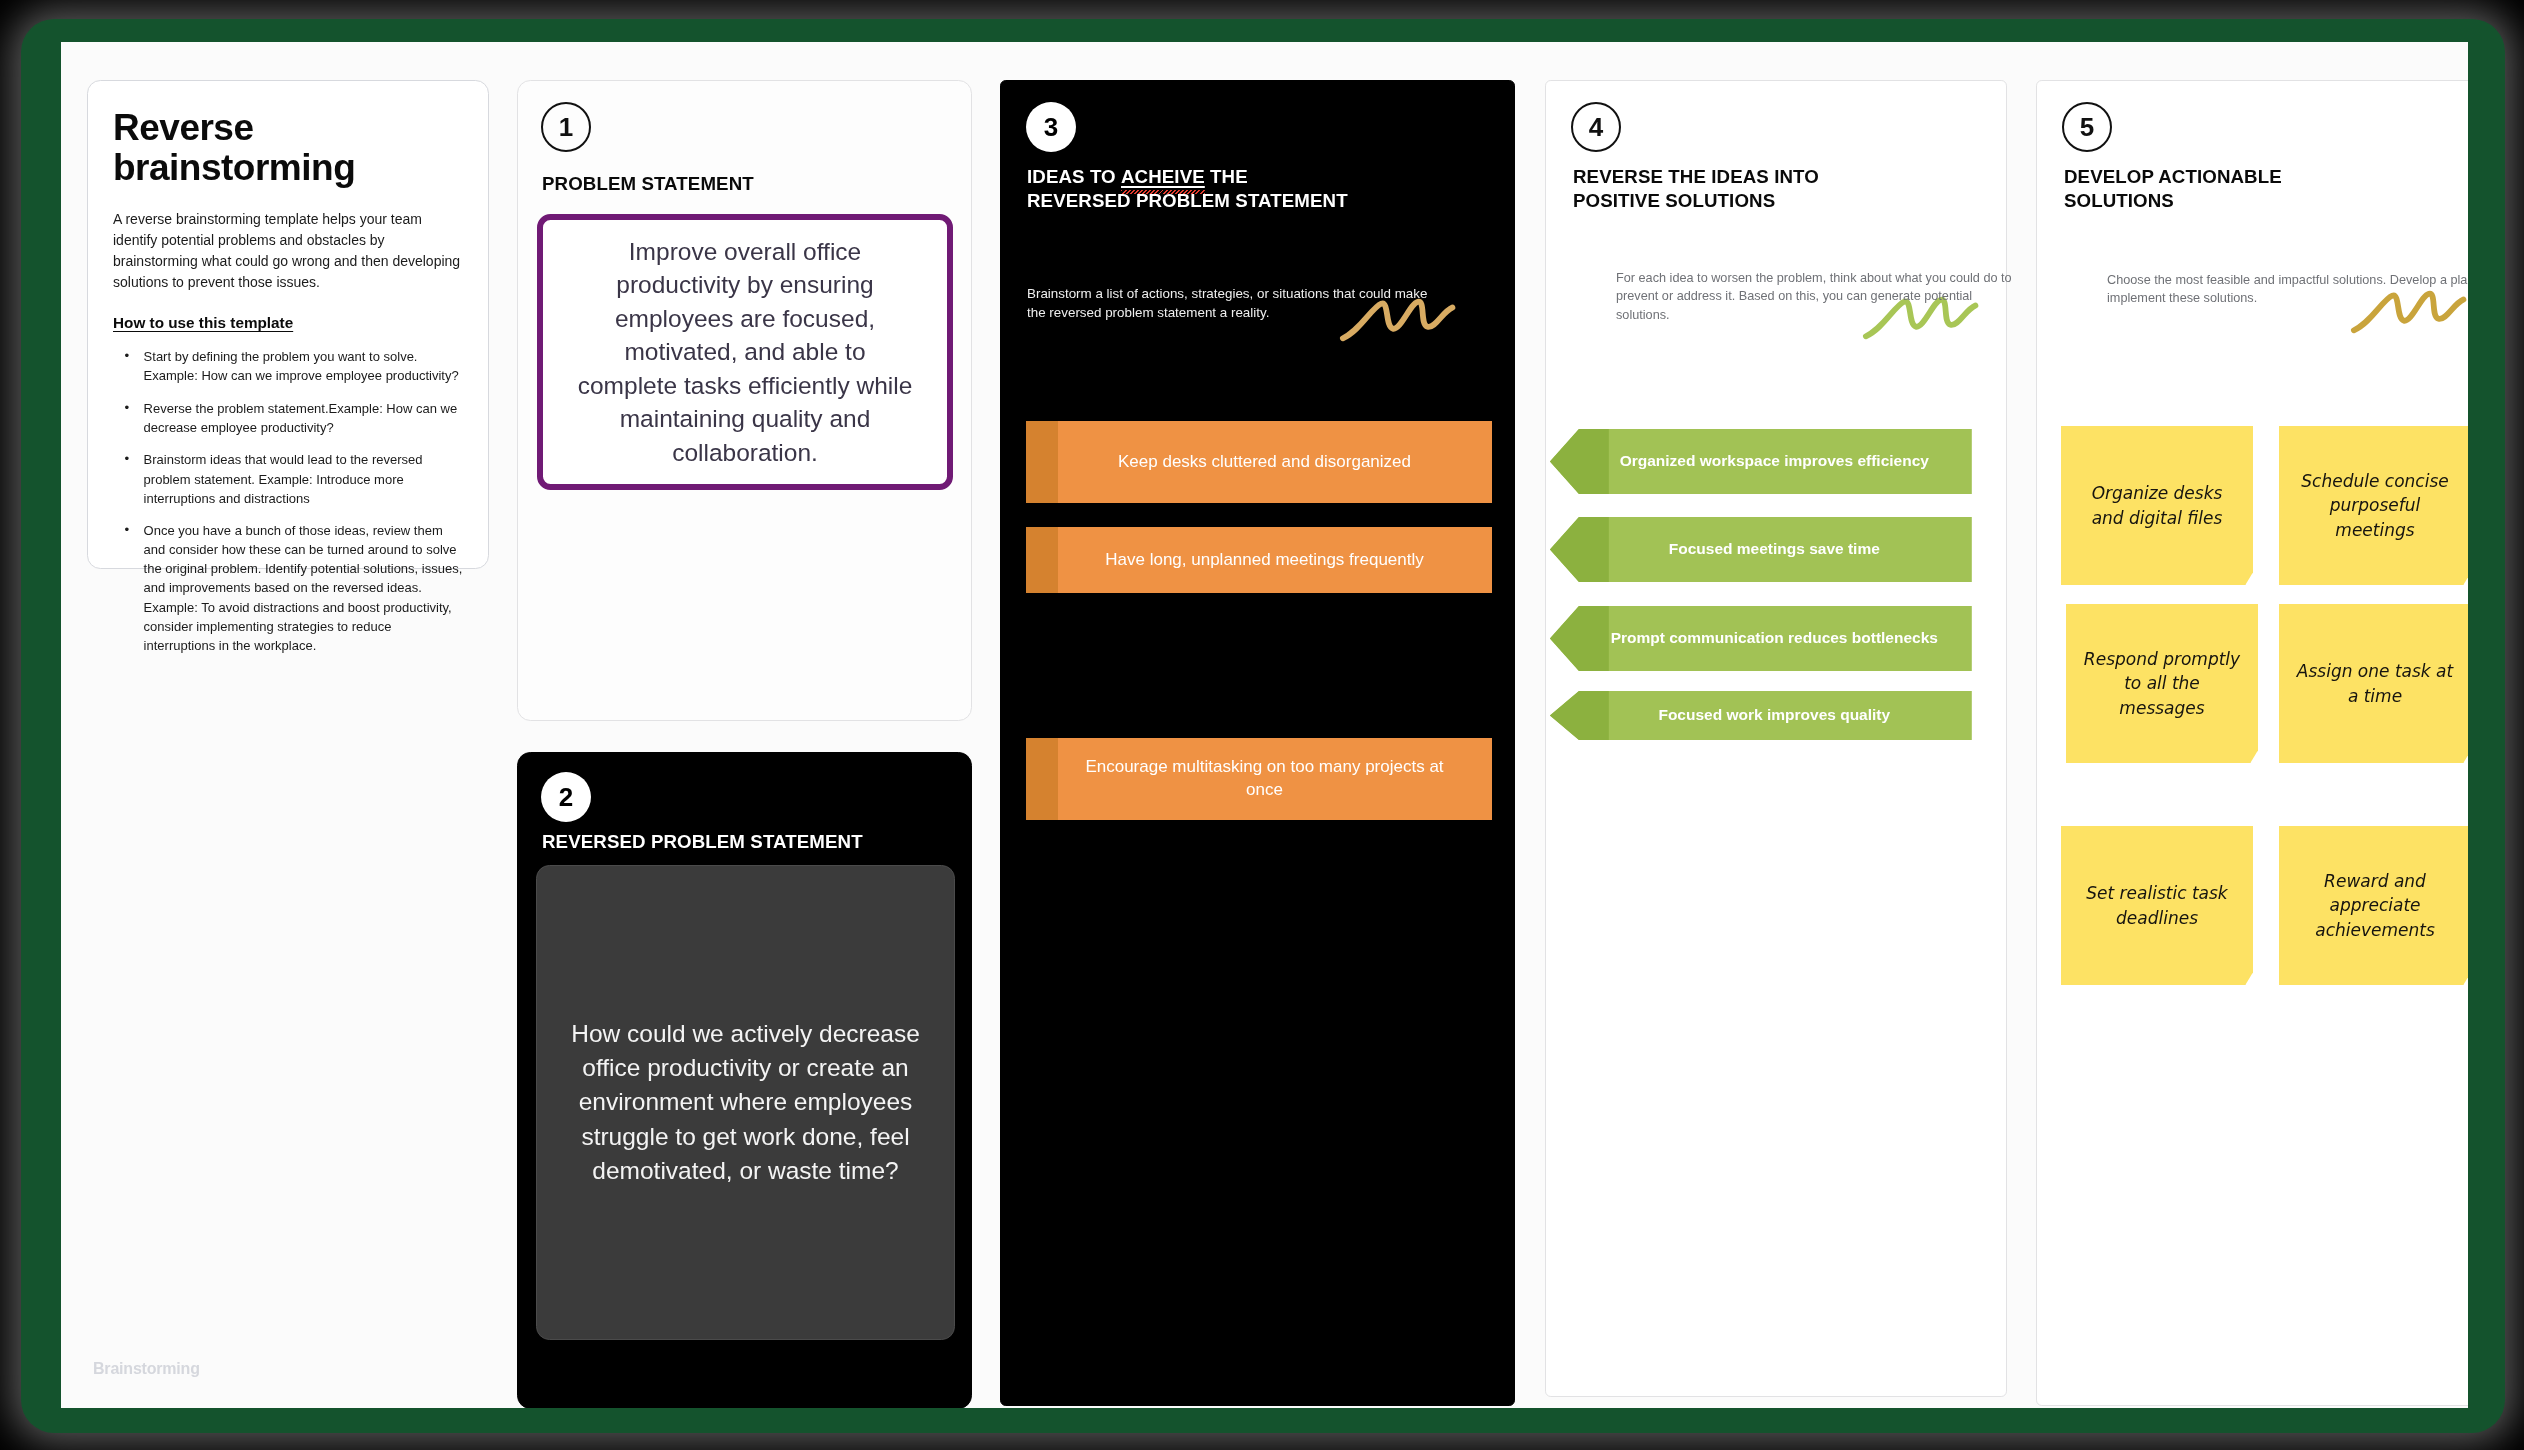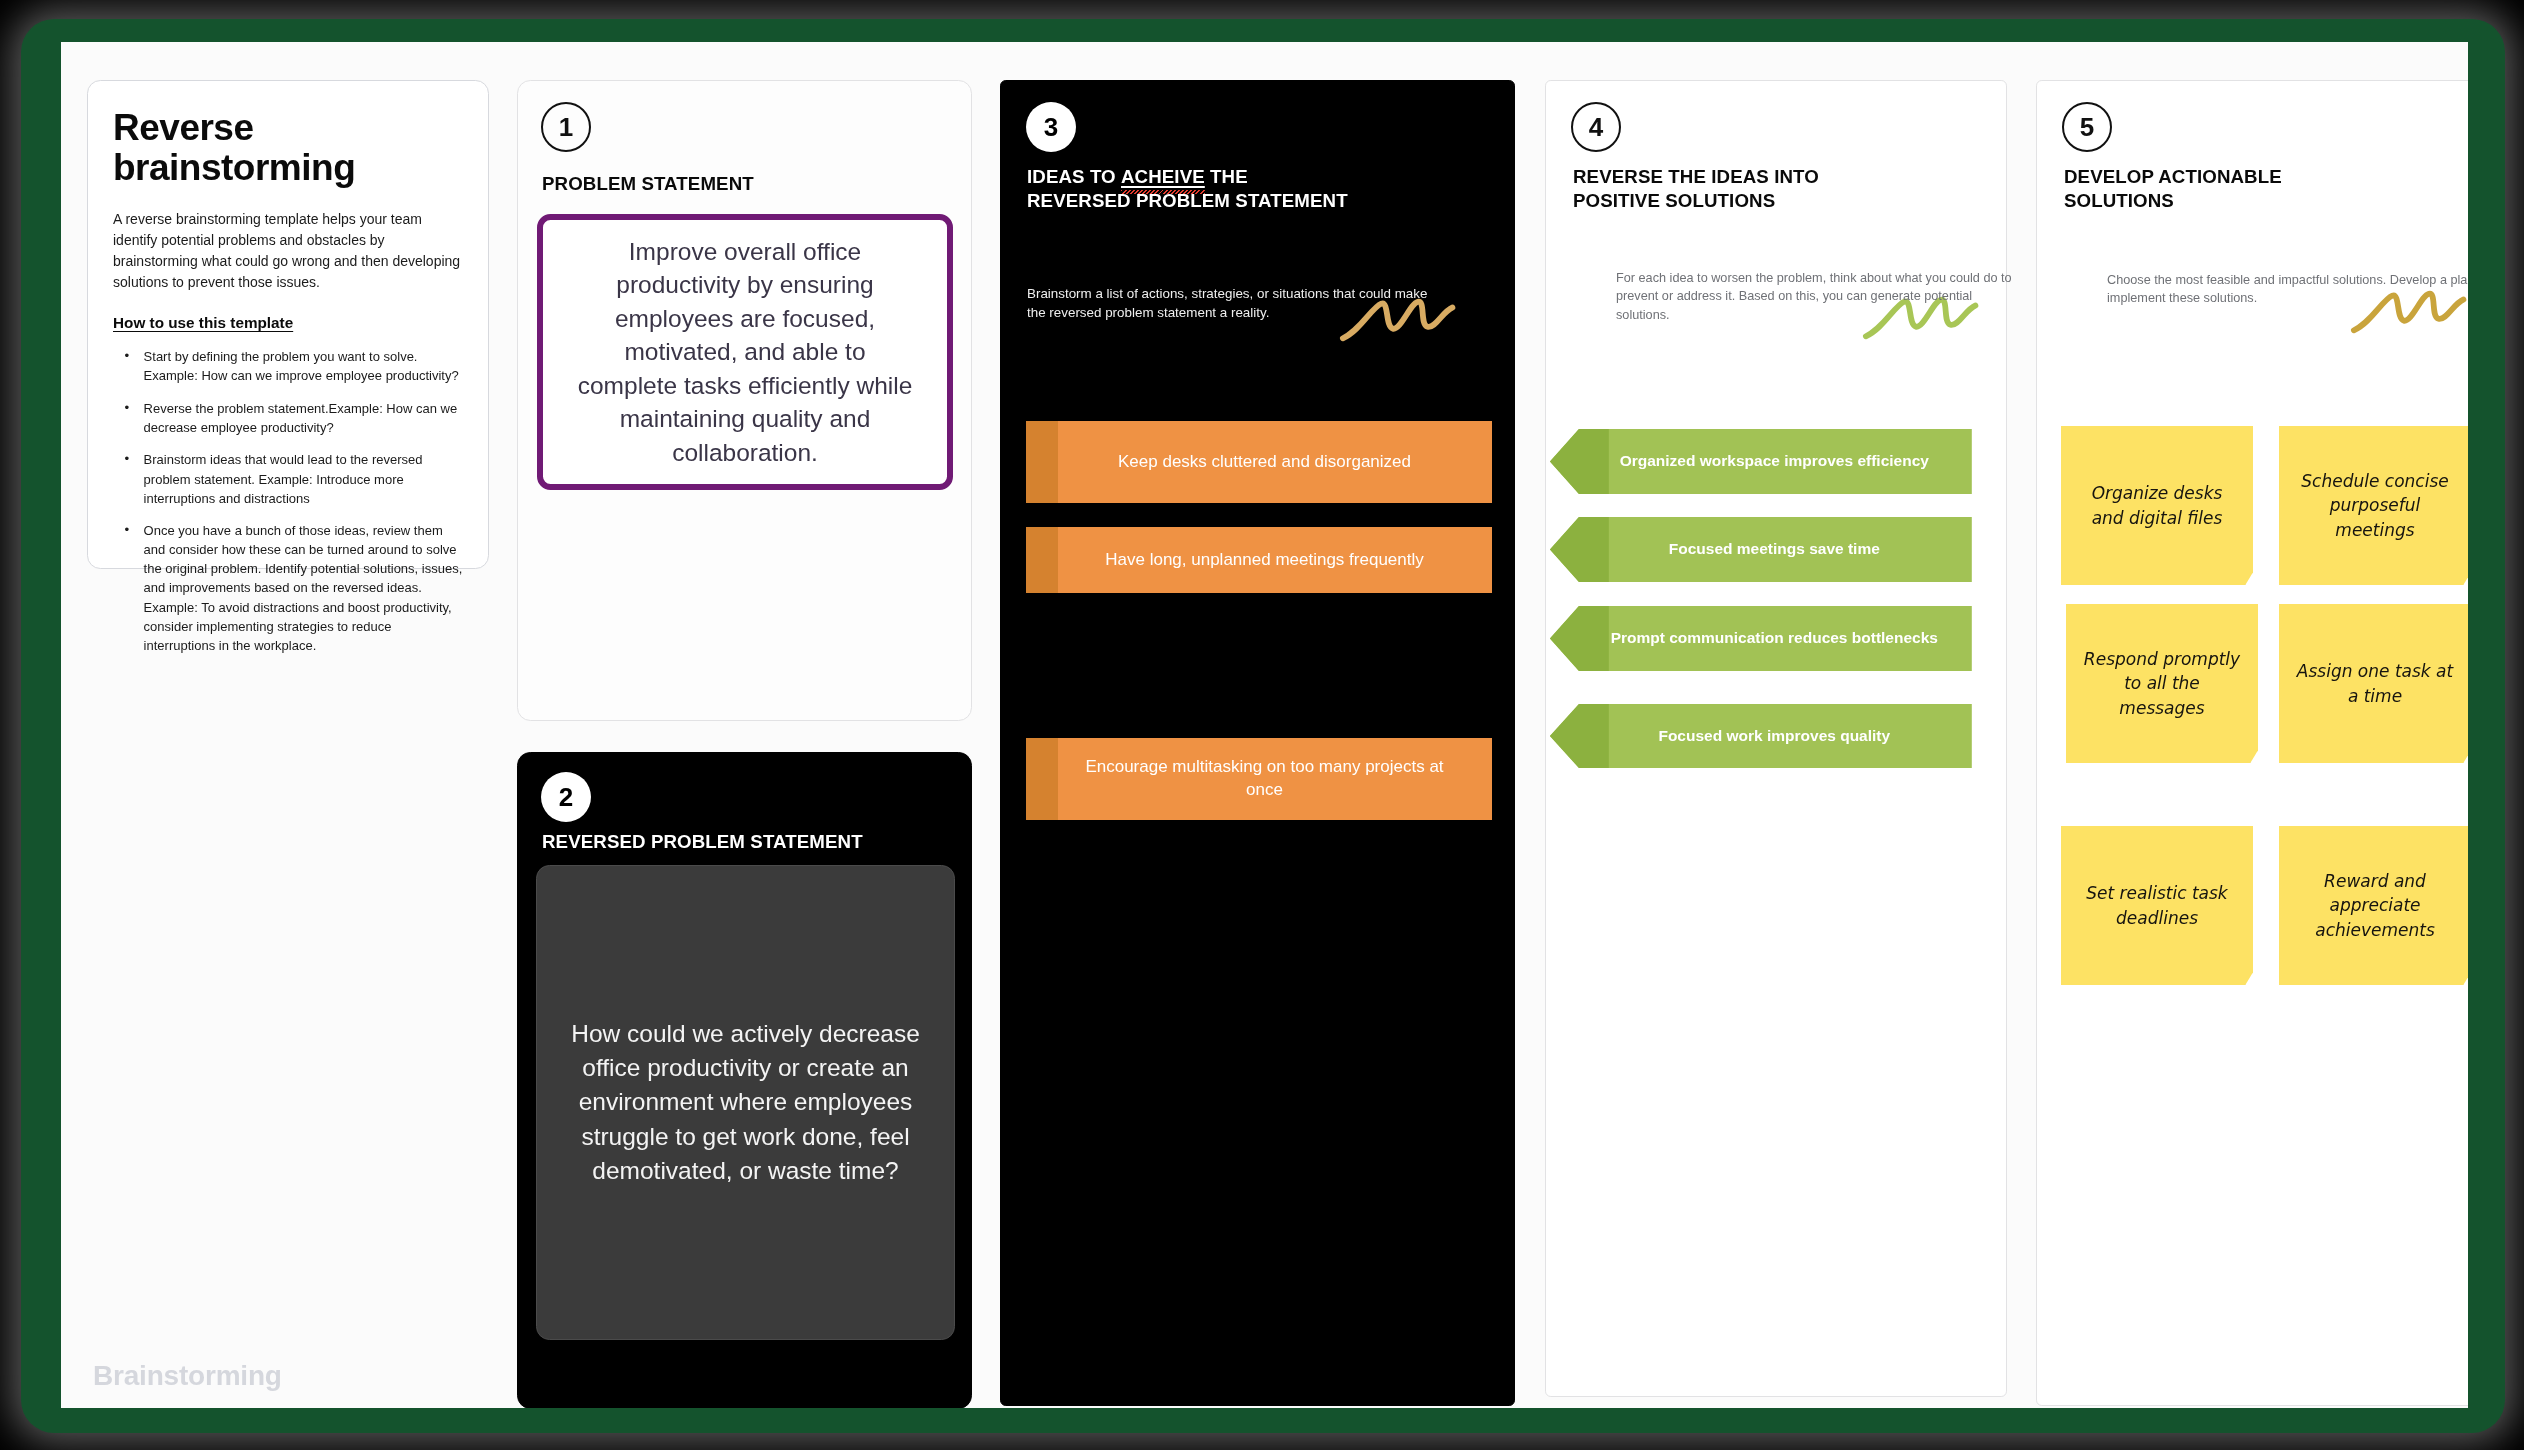--- a/index.html
+++ b/index.html
@@ -75,21 +75,21 @@
     position: relative; font-size: 13px; line-height: 1.47; color: #1b1b1b;
     padding-left: 21px; margin-bottom: 13.4px;
   }
   #intro li::before {
     content: "•"; position: absolute; left: 1.9px; top: -1px; font-size: 13.4px;
   }
 
   
   #watermark {
     position: absolute; left: 32px; top: 1318px;
-    font-size: 28px; font-weight: 700; color: #d5d7dd; letter-spacing: -0.2px;
+    font-size: 16px; font-weight: 700; color: #d5d7dd; letter-spacing: -0.2px;
   }
 
   
   #c1 { left: 456px; top: 38px; width: 455px; height: 641px; }
   #c2 { left: 456px; top: 710px; width: 455px; height: 657px; }
 
   .sect-title {
     position: absolute; font-weight: 700; font-size: 18.7px; letter-spacing: 0.1px;
     color: #0a0a0a; line-height: 1.28;
   }
@@ -256,21 +256,21 @@
 
       <div class="arrow-green" style="left:3.8px; top:348px; width:422px; height:65px;">
         <span>Organized workspace improves efficiency</span>
       </div>
       <div class="arrow-green" style="left:3.8px; top:436px; width:422px; height:65px;">
         <span>Focused meetings save time</span>
       </div>
       <div class="arrow-green" style="left:3.8px; top:525px; width:422px; height:65px;">
         <span>Prompt communication reduces bottlenecks</span>
       </div>
-      <div class="arrow-green" style="left:3.8px; top:623px; width:422px; height:64px;align-items:center;">
+      <div class="arrow-green" style="left:3.8px; top:610px; width:422px; height:49px;align-items:center;">
         <span>Focused work improves quality</span>
       </div>
     </div>
 
     <div id="c5" class="card">
       <div class="badge outline" style="left:25px; top:21px;">5</div>
       <div class="sect-title" style="left:27px; top:84px; width:326px;">DEVELOP ACTIONABLE SOLUTIONS</div>
 
       <svg class="squiggle" style="left:313px; top:203px;" width="125" height="56" viewBox="0 0 130 58">
         <path d="M4 48 C 22 40, 34 16, 44 12 C 52 9, 48 36, 56 38 C 64 40, 74 12, 82 10 C 90 8, 84 34, 92 36 C 100 38, 108 20, 118 16" fill="none" stroke="#c9a43c" stroke-width="6" stroke-linecap="round" stroke-linejoin="round"></path>

